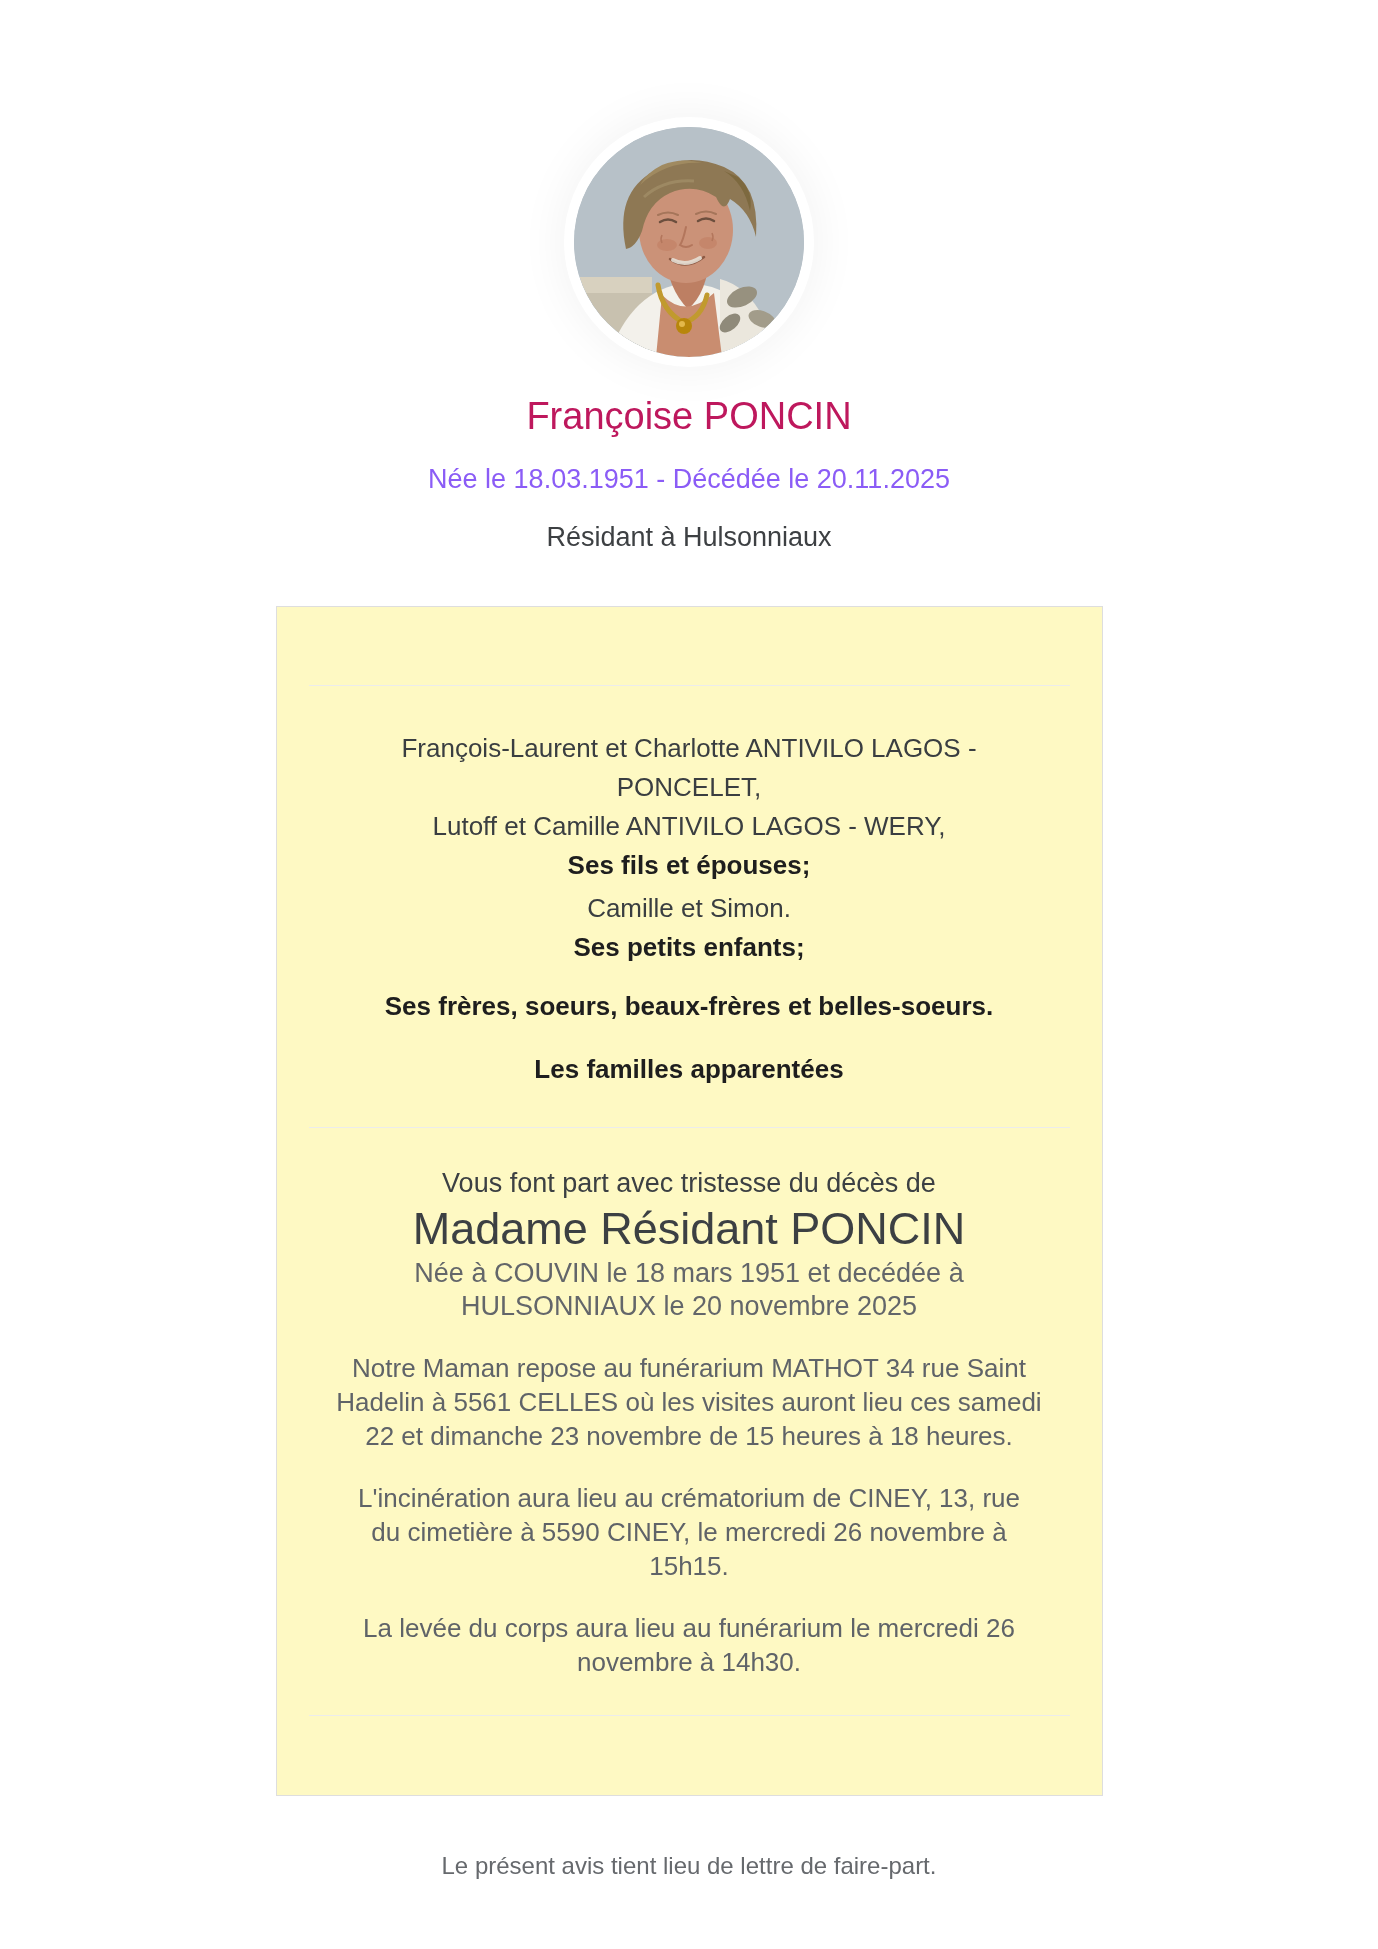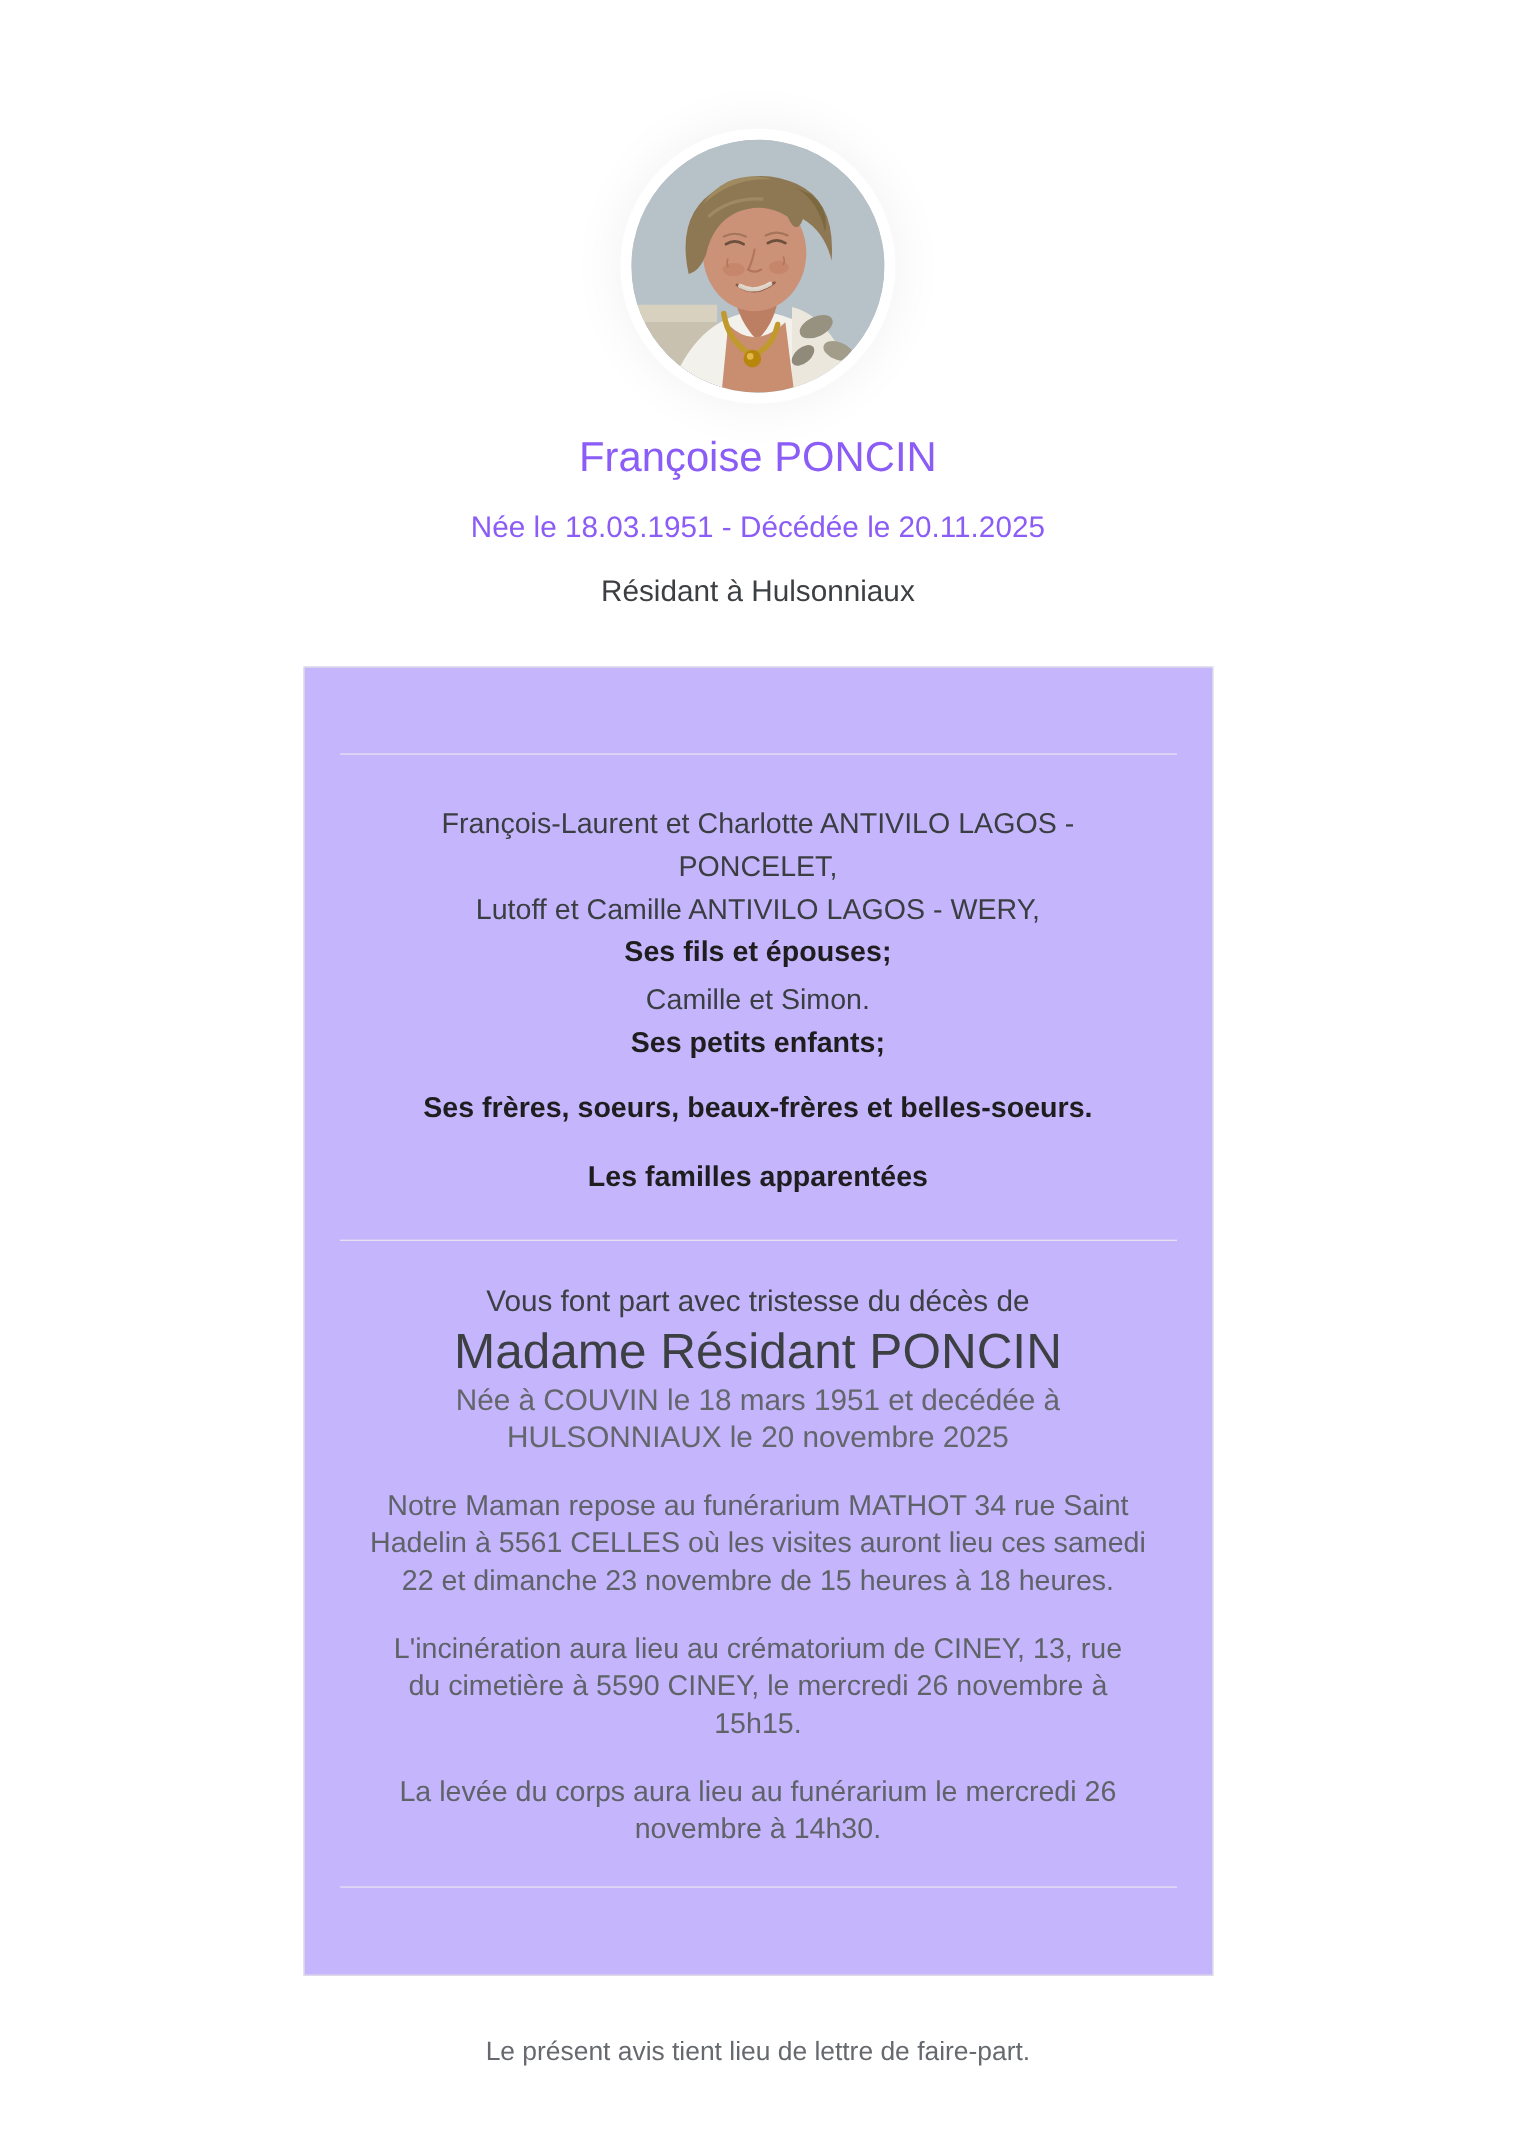--- a/index.html
+++ b/index.html
@@ -20,36 +20,36 @@
     width:230px;height:230px;border-radius:50%;
     overflow:hidden;
     box-shadow:0 0 0 10px #ffffff,0 0 46px 14px rgba(0,0,0,0.05);
     background:#b7c1c8;
   }
   .portrait svg{display:block;width:230px;height:230px;}
 
   .header-name{
     margin:38px 0 0 0;
     font-size:38px;font-weight:400;line-height:42px;
-    text-align:center;color:#8b5cf6;
+    text-align:center;color:#be185d;
   }
   .header-dates{
     margin:24px 0 0 0;
     font-size:27px;line-height:36px;text-align:center;color:#8b5cf6;
   }
   .header-residence{
     margin:22px 0 0 0;
     font-size:27px;line-height:36px;text-align:center;color:#3d4043;
   }
 
   
   .card{
     box-sizing:border-box;
     width:827px;margin:51px auto 0 auto;
-    background:#c4b5fd;
+    background:#fef9c3;
     border:1px solid #dedede;
     padding:0 28px;
   }
   .card .spacer-top{height:78px;}
   .card .spacer-bottom{height:79px;}
   .card hr{
     border:none;border-top:1px solid #ececec;
     margin:0 4px;
   }
 

